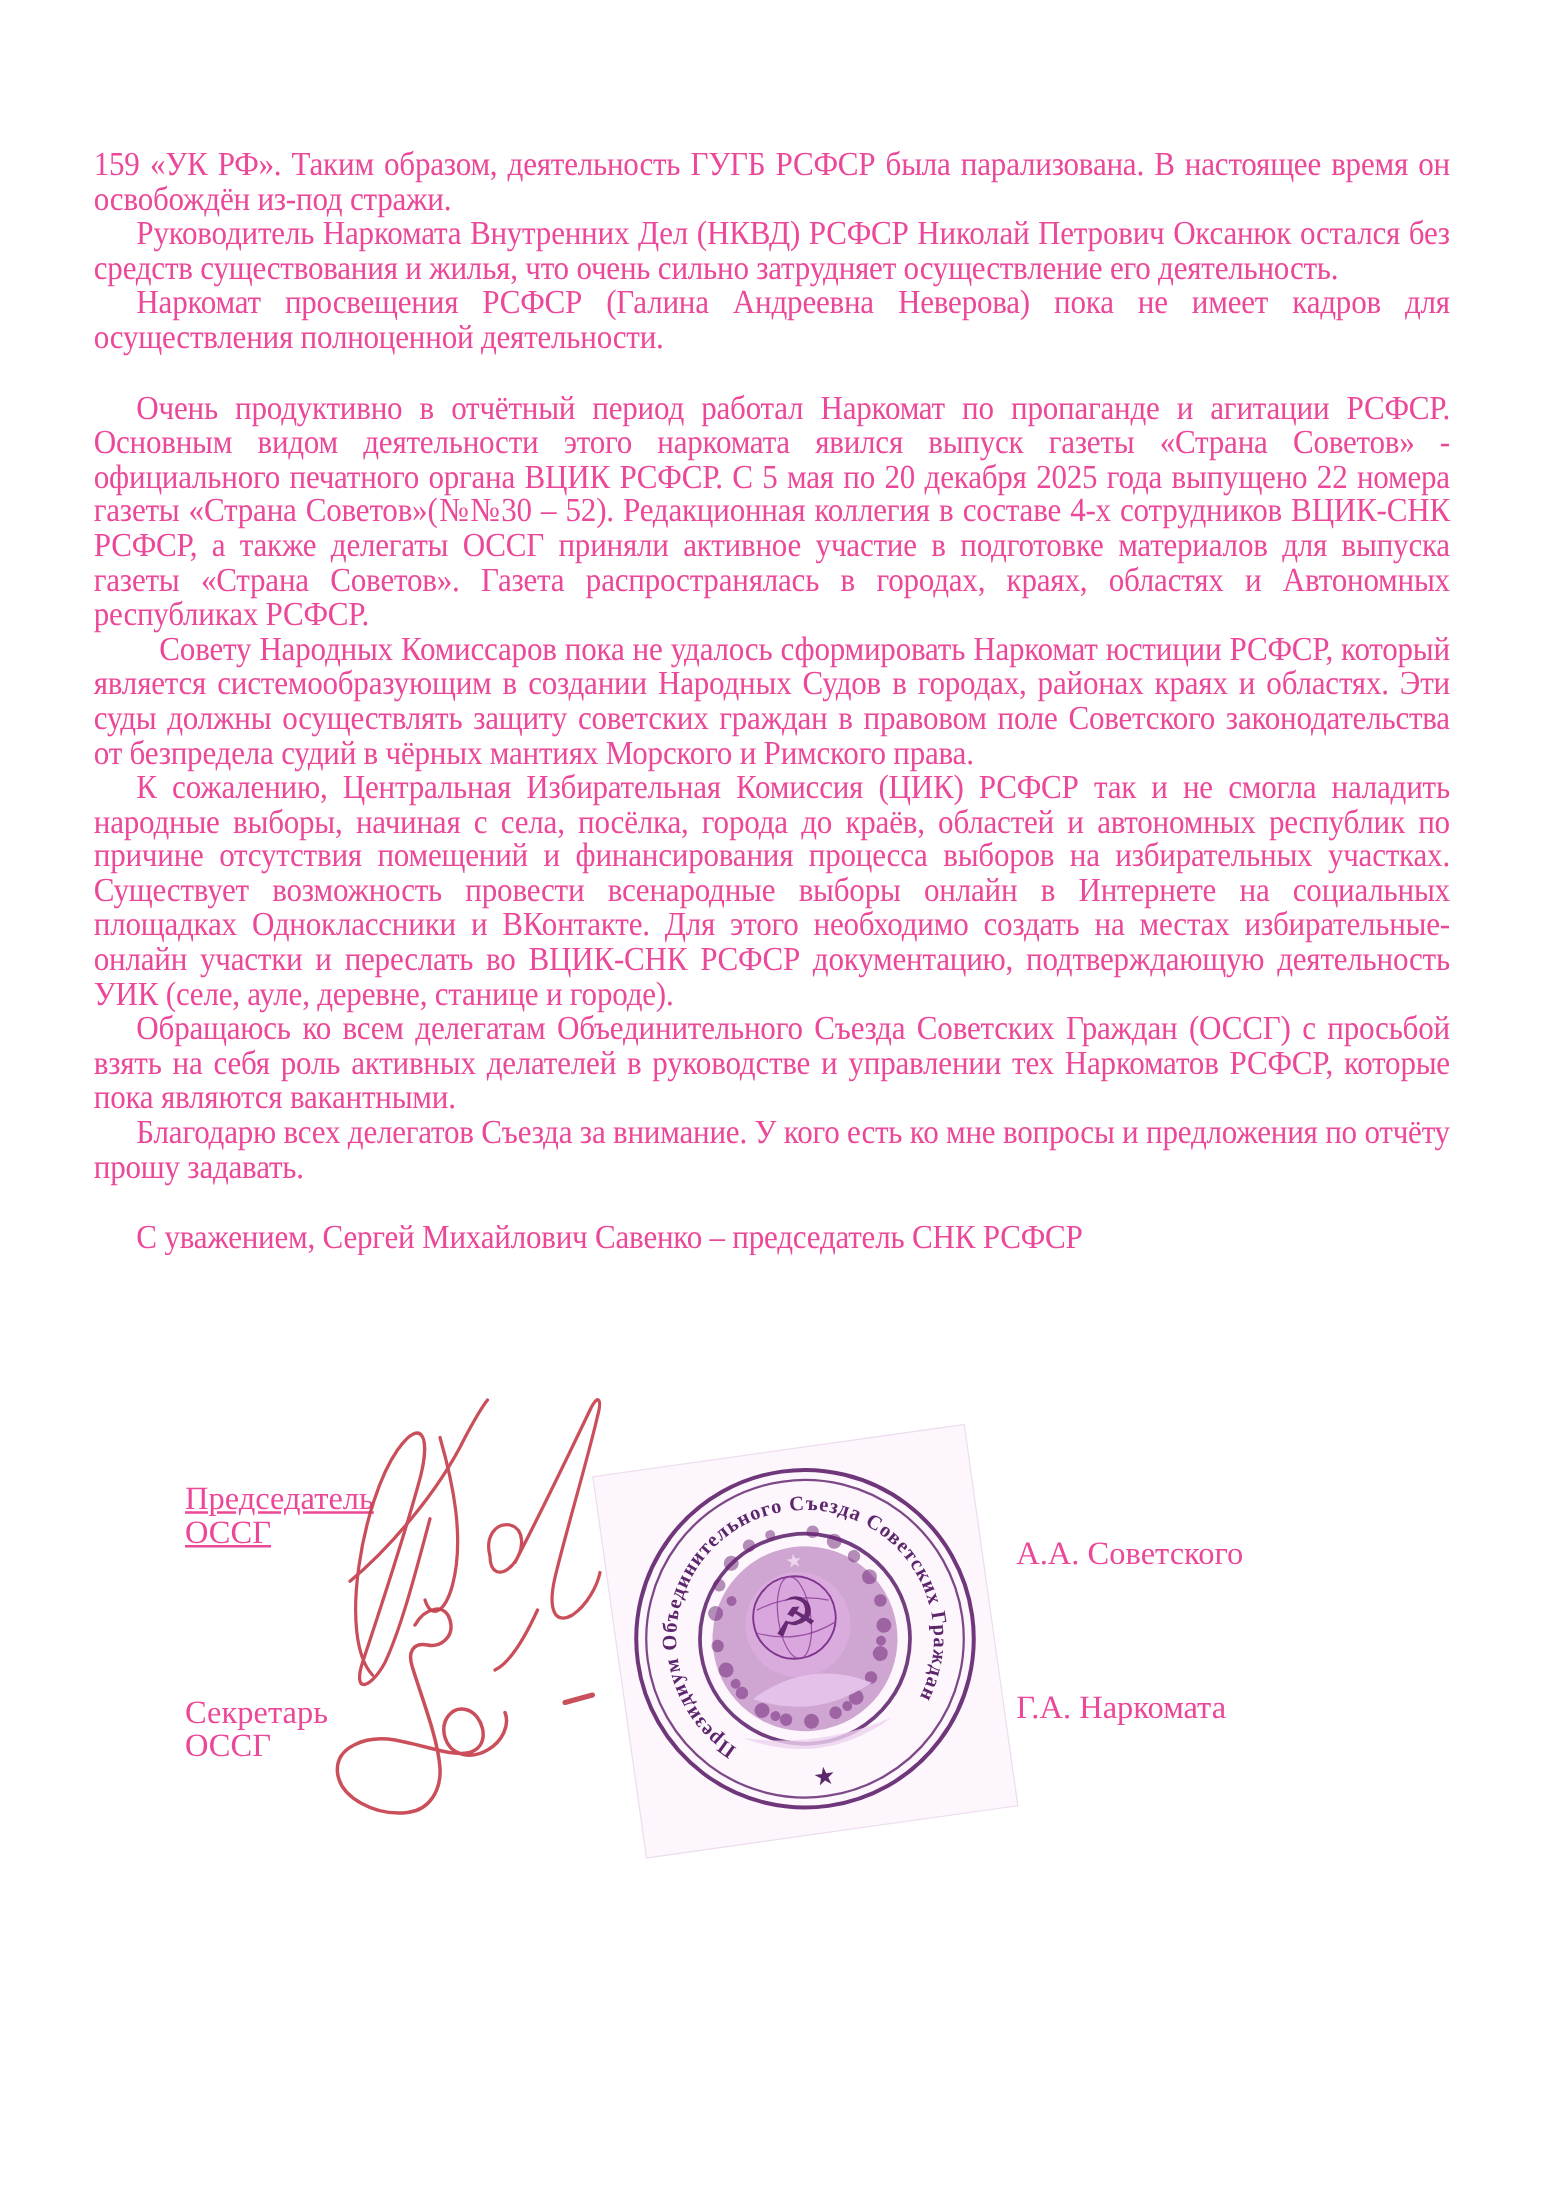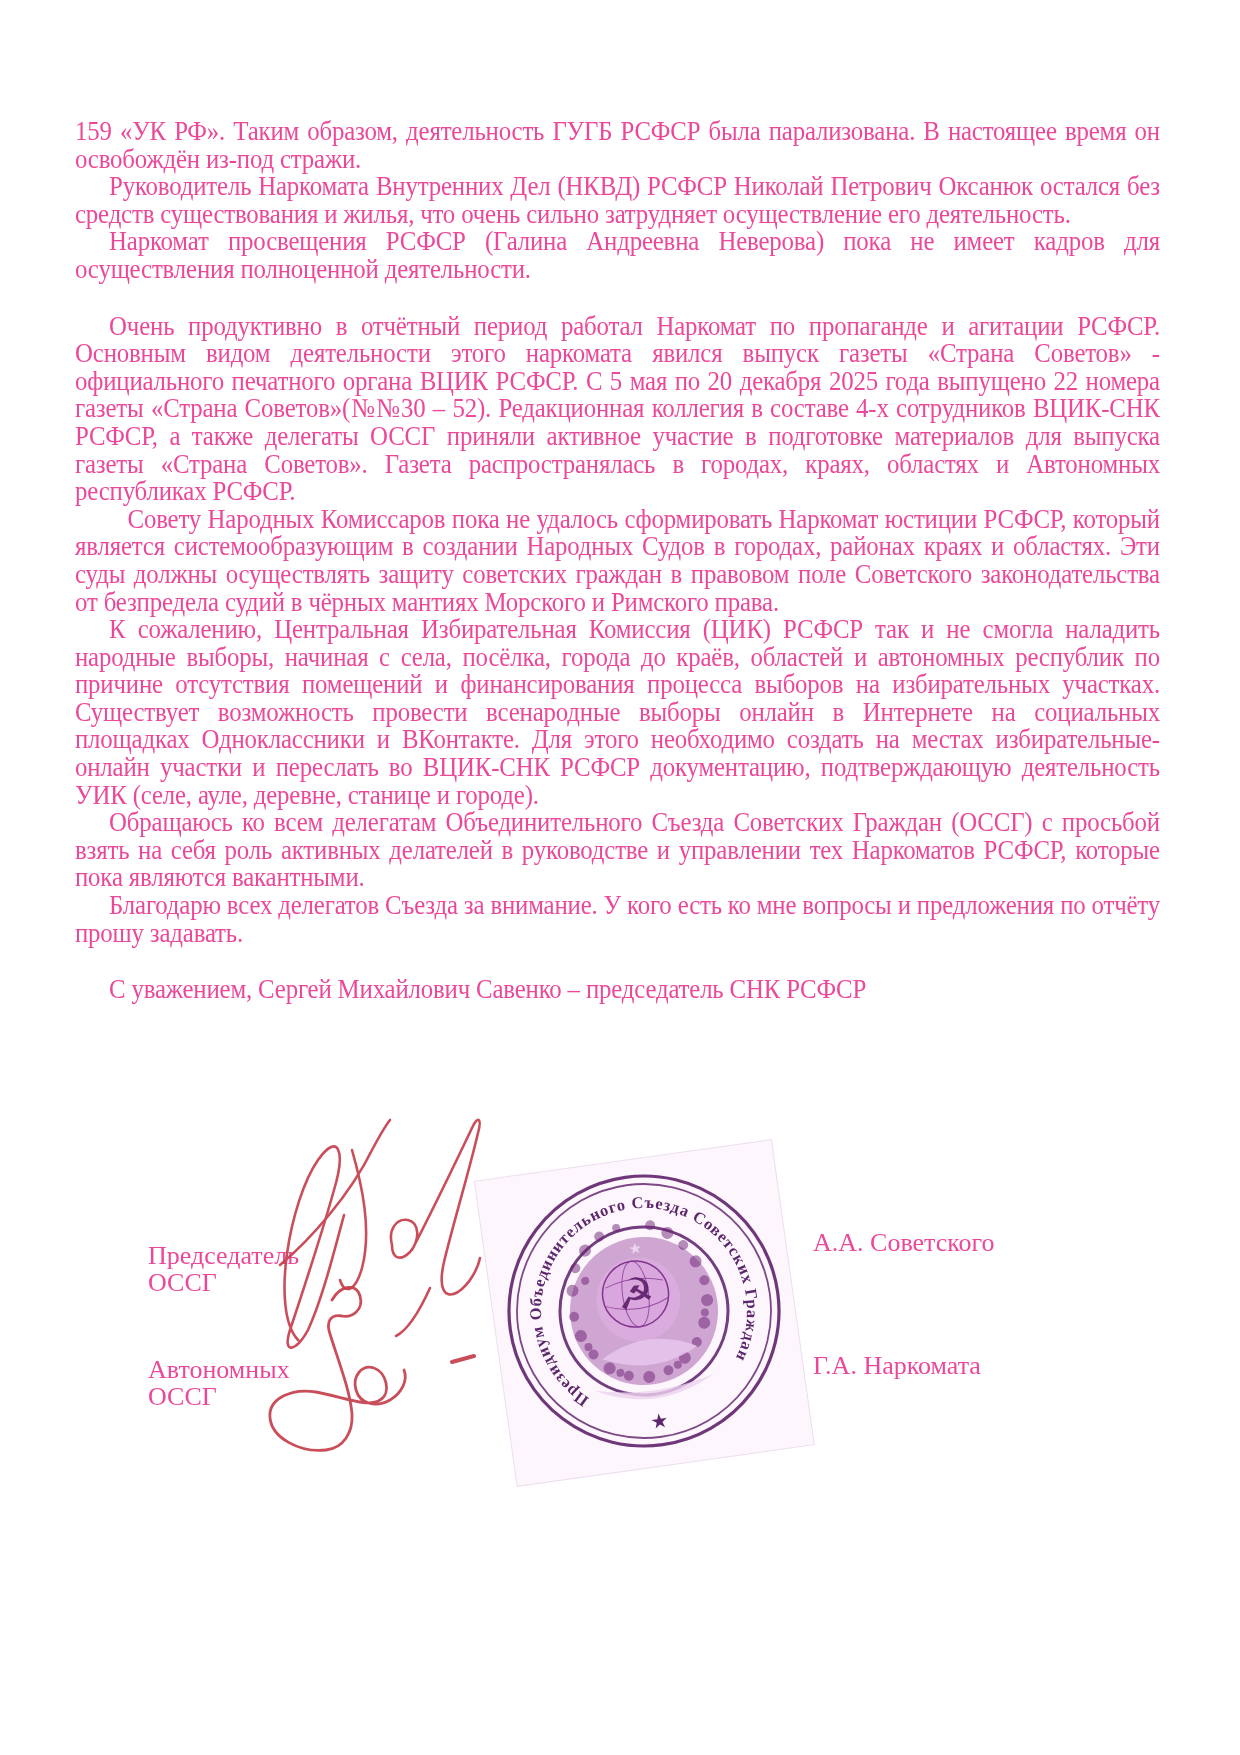--- a/index.html
+++ b/index.html
@@ -59,28 +59,28 @@
     <p class="ind">Руководитель Наркомата Внутренних Дел (НКВД) РСФСР Николай Петрович Оксанюк остался без средств существования и жилья, что очень сильно затрудняет осуществление его деятельность.</p>
     <p class="ind">Наркомат просвещения РСФСР (Галина Андреевна Неверова) пока не имеет кадров для осуществления полноценной деятельности.</p>
     <p class="ind sp">Очень продуктивно в отчётный период работал Наркомат по пропаганде и агитации РСФСР. Основным видом деятельности  этого наркомата явился выпуск газеты «Страна Советов» - официального печатного органа ВЦИК РСФСР. С 5 мая  по 20 декабря 2025 года выпущено 22 номера газеты  «Страна Советов»(№№30 – 52). Редакционная коллегия в составе 4-х сотрудников ВЦИК-СНК РСФСР, а также делегаты ОССГ приняли активное участие в подготовке материалов для выпуска газеты «Страна Советов». Газета распространялась в городах, краях, областях и Автономных республиках РСФСР.</p>
     <p class="ind-lg">Совету Народных Комиссаров пока не удалось сформировать Наркомат юстиции РСФСР, который является системообразующим в создании Народных Судов в городах, районах краях и областях. Эти суды должны осуществлять защиту советских граждан в правовом поле Советского законодательства от безпредела судий в чёрных мантиях Морского и Римского права.</p>
     <p class="ind">К сожалению, Центральная Избирательная Комиссия (ЦИК) РСФСР так и не смогла наладить народные  выборы, начиная с села, посёлка, города до краёв, областей и автономных республик по причине отсутствия помещений и финансирования процесса выборов на избирательных участках. Существует возможность провести всенародные выборы онлайн в Интернете на социальных площадках Одноклассники и ВКонтакте. Для этого необходимо создать на местах избирательные-онлайн участки и переслать во ВЦИК-СНК РСФСР документацию, подтверждающую деятельность УИК (селе, ауле, деревне, станице и городе).</p>
     <p class="ind">Обращаюсь ко всем делегатам Объединительного Съезда Советских Граждан (ОССГ) с просьбой взять на себя роль активных делателей в руководстве и управлении тех Наркоматов РСФСР, которые пока являются вакантными.</p>
     <p class="ind">Благодарю всех делегатов Съезда за внимание. У кого есть ко мне вопросы и предложения по отчёту прошу задавать.</p>
     <p class="ind sp">С уважением, Сергей Михайлович Савенко – председатель СНК РСФСР</p>
   </div>
 
-  <div class="role-label" style="top:1242px;">
+  <div class="role-label" style="top:1185px;text-decoration:underline;">
     <div>Председатель</div>
     <div>ОССГ</div>
   </div>
   <div class="official-name" style="top:1229px;">А.А. Советского</div>
 
   <div class="role-label" style="top:1356px;">
-    <div>Автономных</div>
+    <div>Секретарь</div>
     <div>ОССГ</div>
   </div>
   <div class="official-name" style="top:1352px;">Г.А. Наркомата</div>
 
   <svg class="sig-svg" width="260" height="380" viewBox="0 0 260 380">
     <g stroke="#c5404d" stroke-width="2.6" fill="none" stroke-linecap="round" opacity="0.92">
       <path d="M48 240 C20 210 40 100 68 60 C88 32 96 50 84 90 C70 140 50 200 40 230 C32 255 46 252 58 230 C72 200 84 152 94 115"></path>
       <path d="M30 165 C60 140 100 95 122 50 C130 35 136 25 140 20"></path>
       <path d="M102 50 C112 85 122 130 112 168 C106 190 95 196 90 180"></path>
       <path d="M142 145 C138 130 146 118 158 120 C170 123 170 140 160 152 C150 162 142 158 142 145 M162 150 C180 115 202 70 222 28 C228 15 232 18 228 33 C220 68 202 128 194 162 C188 188 194 200 208 192 C220 184 228 168 230 158"></path>

